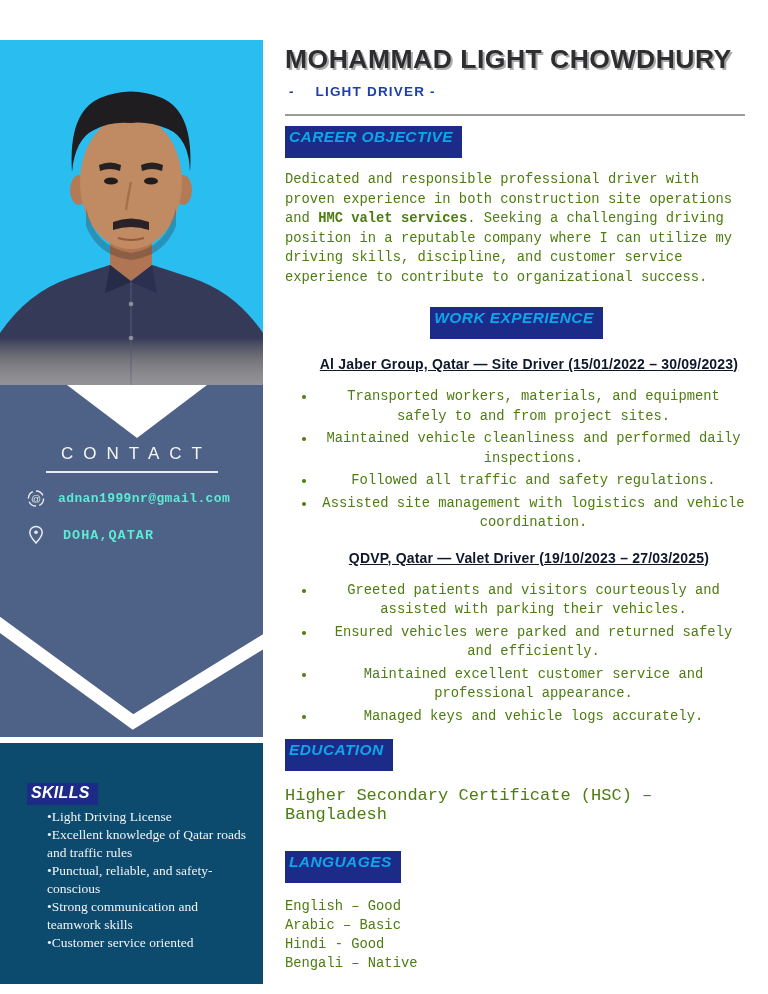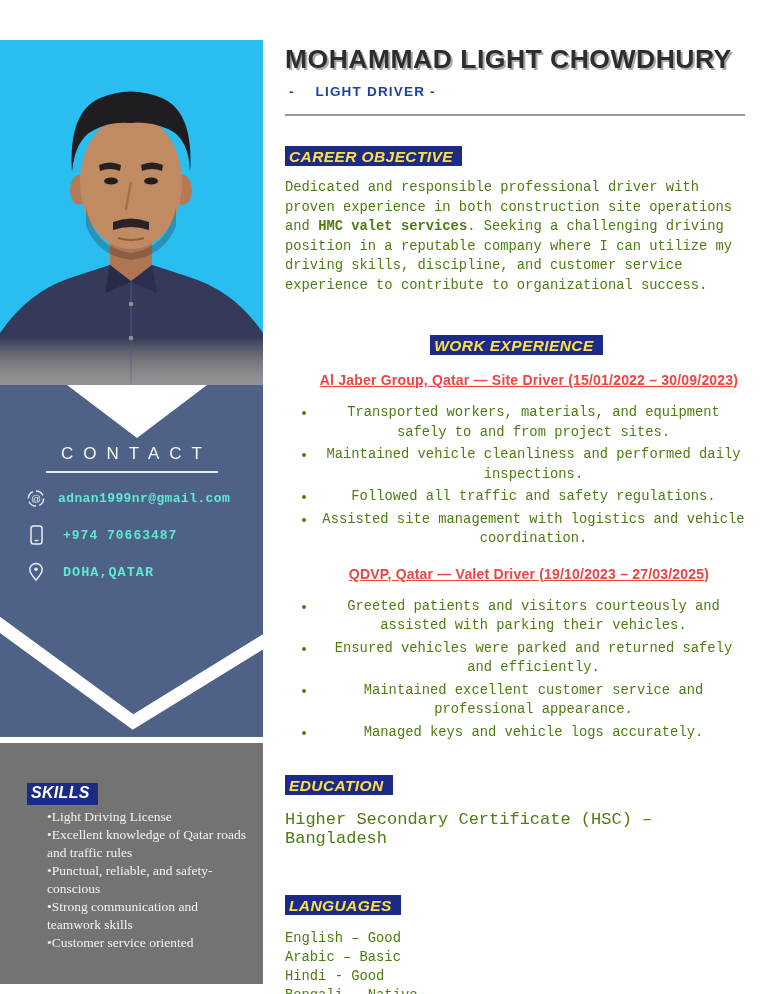--- a/index.html
+++ b/index.html
@@ -5,21 +5,21 @@
   html,body{margin:0;padding:0;background:#e8e8e8;}
   .page{
     position:relative;width:768px;height:994px;background:#ffffff;
     font-family:"Liberation Sans",sans-serif;overflow:hidden;
     box-shadow:0 0 0 1px #d8d8d8;
   }
   
   .sidebar{position:absolute;left:0;top:0;width:263px;height:994px;margin-top:40px;}
   .photo{position:absolute;left:0;top:0;width:263px;height:345px;overflow:hidden;}
   .contact-block{position:absolute;left:0;top:345px;width:263px;height:352px;background:#4e6186;}
-  .skills-block{position:absolute;left:0;top:703px;width:263px;height:241px;background:#737373;}
+  .skills-block{position:absolute;left:0;top:703px;width:263px;height:241px;background:#0c4a6e;}
   .deco-svg{position:absolute;left:0;top:0;width:263px;height:352px;pointer-events:none;}
   .contact-title{
     position:relative;margin-top:59px;text-align:center;color:#f4f6f8;
     font-size:17px;font-weight:400;letter-spacing:10px;padding-left:10px;
   }
   .contact-underline{width:172px;margin:7px auto 0;border-bottom:2px solid #e9ecf1;}
   .contact-rows{margin:15px 0 0 27px;}
   .contact-row{display:flex;align-items:center;margin-bottom:17px;}
   .contact-icon{width:18px;height:20px;flex:0 0 18px;margin-right:13px;display:flex;align-items:center;justify-content:center;}
   .contact-text{color:#5eead4;font-weight:bold;font-size:13px;letter-spacing:.4px;font-family:Liberation Mono, monospace;}
@@ -38,29 +38,29 @@
   .main{position:absolute;left:285px;top:0;width:463px;}
   .name{
     margin-top:44px;font-size:26.5px;font-weight:600;letter-spacing:.5px;
     color:#2e2e31;text-shadow:2px 2px 0 #ababab;white-space:nowrap;
   }
   .title-row{margin-top:9px;display:flex;align-items:center;color:#1d3fa6;font-weight:bold;font-size:13.5px;}
   .title-prefix{margin-left:4px;}
   .title-text{margin-left:22px;letter-spacing:1.2px;}
   .divider{margin-top:15px;border-top:2px solid #9b9b9b;width:460px;}
   .section-heading{
-    display:inline-block;background:#1c2b87;color:#fde047;font-style:italic;font-weight:bold;
-    font-size:15.5px;padding:2px 9px 0 4px;letter-spacing:.4px;margin-top:20px;
+    display:inline-block;background:#1c2b87;color:#0ea5e9;font-style:italic;font-weight:bold;
+    font-size:15.5px;padding:2px 9px 12px 4px;letter-spacing:.4px;
   }
   .serif{font-family:Liberation Mono, monospace;color:#4d7c0f;}
   .objective-body{margin-top:12px;font-size:13.8px;line-height:19.5px;width:458px;}
   .sec-career{margin-top:10px;}
   .sec-work{margin-top:20px;text-align:center;}
   .job-title{
-    margin:17px 0 0 25px;color:#ef4444;font-weight:bold;font-size:14px;
+    margin:17px 0 0 25px;color:#0f172a;font-weight:bold;font-size:14px;
     text-decoration:underline;letter-spacing:.2px;
   }
   .bullet-list{margin:15px 0 0 0;padding-left:31px;font-size:13.8px;line-height:19.5px;width:430px;}
   .bullet-list li{margin-bottom:3px;padding-left:5px;}
   .sec-education{margin-top:13px;}
   .edu-line{margin-top:15px;font-size:17px;}
   .sec-languages{margin-top:27px;}
   .lang-list{margin-top:14px;font-size:13.8px;line-height:19px;}
 </style>
 </head>
@@ -120,29 +120,20 @@
       <div class="contact-rows">
         <div class="contact-row">
           <span class="contact-icon">
             <svg width="19" height="19" viewBox="0 0 19 19">
               <circle cx="9.5" cy="9.5" r="8" fill="none" stroke="#e8ebf0" stroke-width="1.5" stroke-dasharray="9 3.5"></circle>
               <text x="9.5" y="13.2" text-anchor="middle" font-size="10.5" fill="#e8ebf0" font-family="Liberation Sans, sans-serif">@</text>
             </svg>
           </span>
           <span class="contact-text">adnan1999nr@gmail.com</span>
         </div>
-        <div class="contact-row phone">
-          <span class="contact-icon">
-            <svg width="13" height="20" viewBox="0 0 13 20">
-              <rect x="1" y="1" width="11" height="18" rx="2.5" fill="none" stroke="#e8ebf0" stroke-width="1.5"></rect>
-              <line x1="4.5" y1="15.5" x2="8.5" y2="15.5" stroke="#e8ebf0" stroke-width="1.3"></line>
-            </svg>
-          </span>
-          <span class="contact-text">+974 70663487</span>
-        </div>
         <div class="contact-row loc">
           <span class="contact-icon">
             <svg width="16" height="20" viewBox="0 0 16 20">
               <path d="M8,1.5 C11.6,1.5 14.2,4.1 14.2,7.4 C14.2,11 8,18 8,18 C8,18 1.8,11 1.8,7.4 C1.8,4.1 4.4,1.5 8,1.5 Z" fill="none" stroke="#e8ebf0" stroke-width="1.5"></path>
               <circle cx="8" cy="7.2" r="1.8" fill="#e8ebf0"></circle>
             </svg>
           </span>
           <span class="contact-text">DOHA,QATAR</span>
         </div>
       </div>

